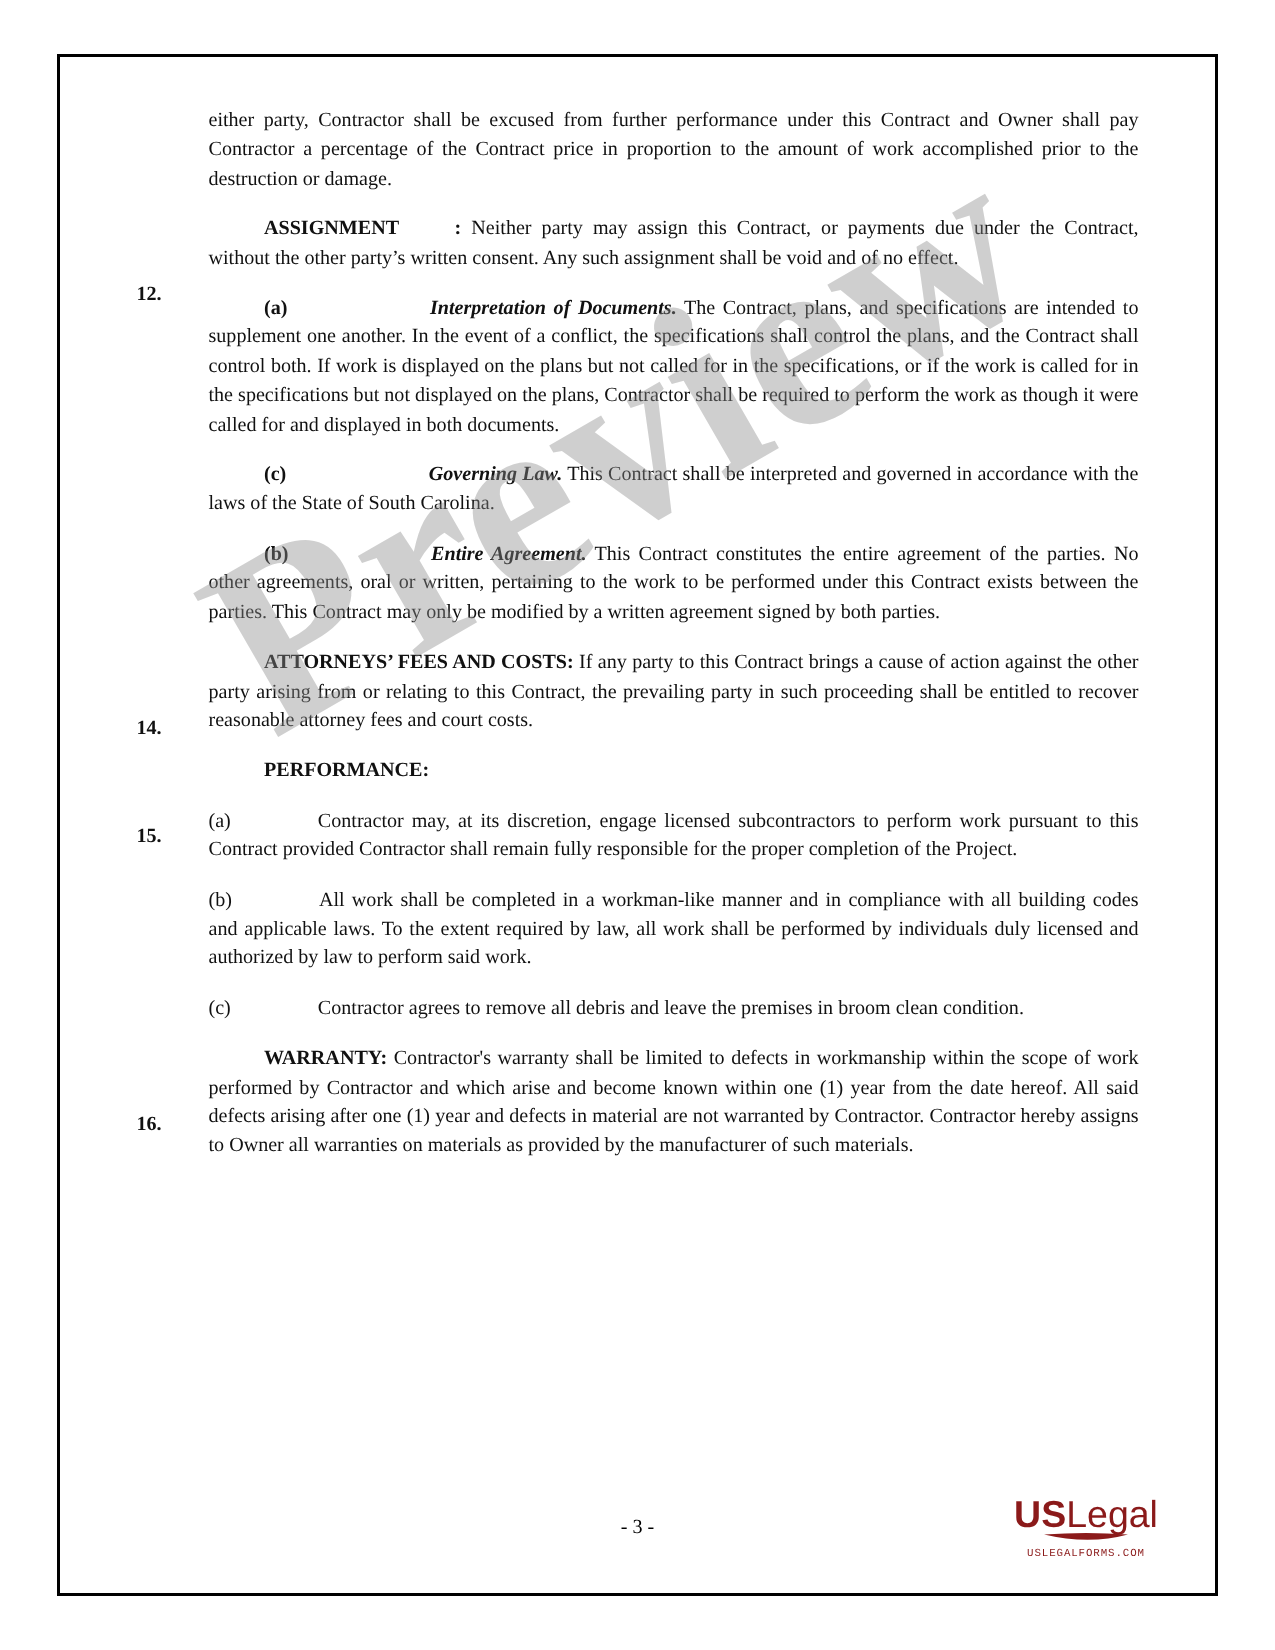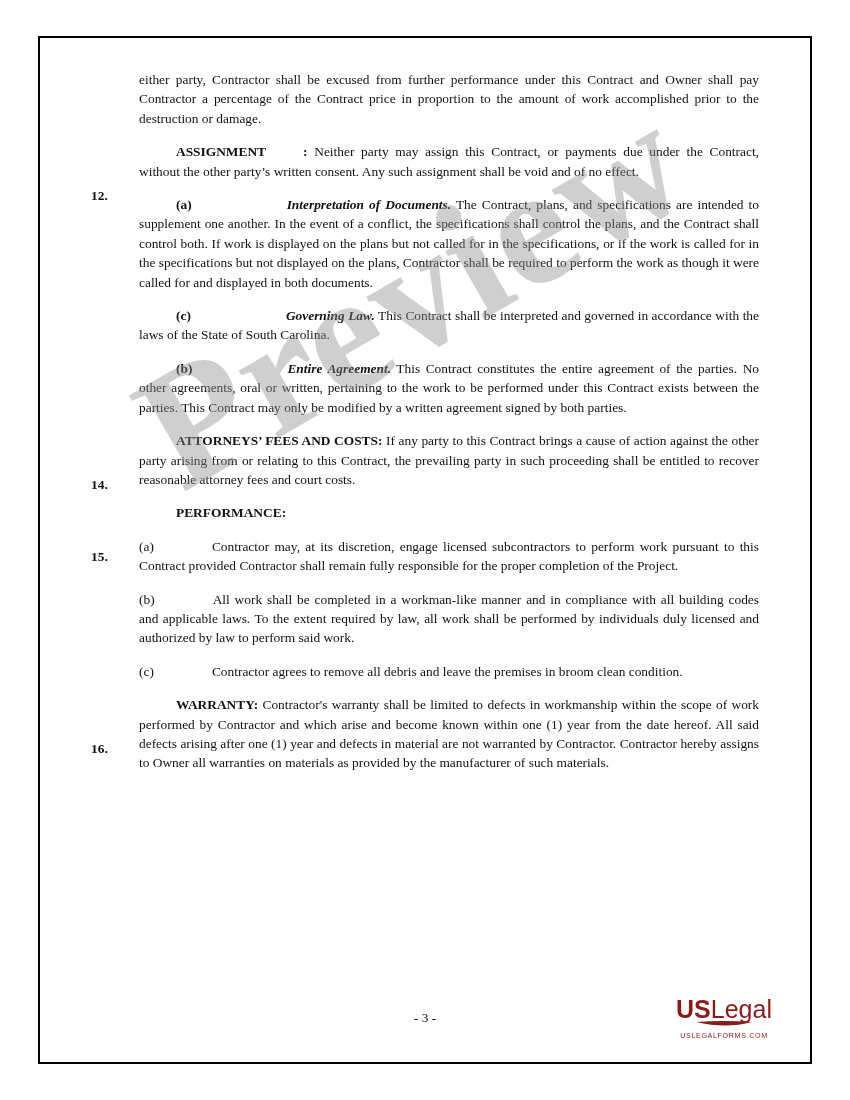--- a/index.html
+++ b/index.html
@@ -121,21 +121,21 @@
   }
   .logo-main .us { font-weight: bold; }
   .logo-main .legal { font-weight: normal; }
   .logo-swoosh {
     height: 10px;
     position: relative;
     margin-top: -2px;
   }
   .logo-swoosh svg { display: block; margin: 0 auto; }
   .logo-sub {
-    font-family: Liberation Sans, sans-serif;
+    font-family: Liberation Mono, monospace;
     font-size: 7.2px;
     color: #8b1a1a;
     letter-spacing: 0.6px;
     margin-top: 1px;
   }
 </style>
 </head>
 <body>
 
 <div class="page">

